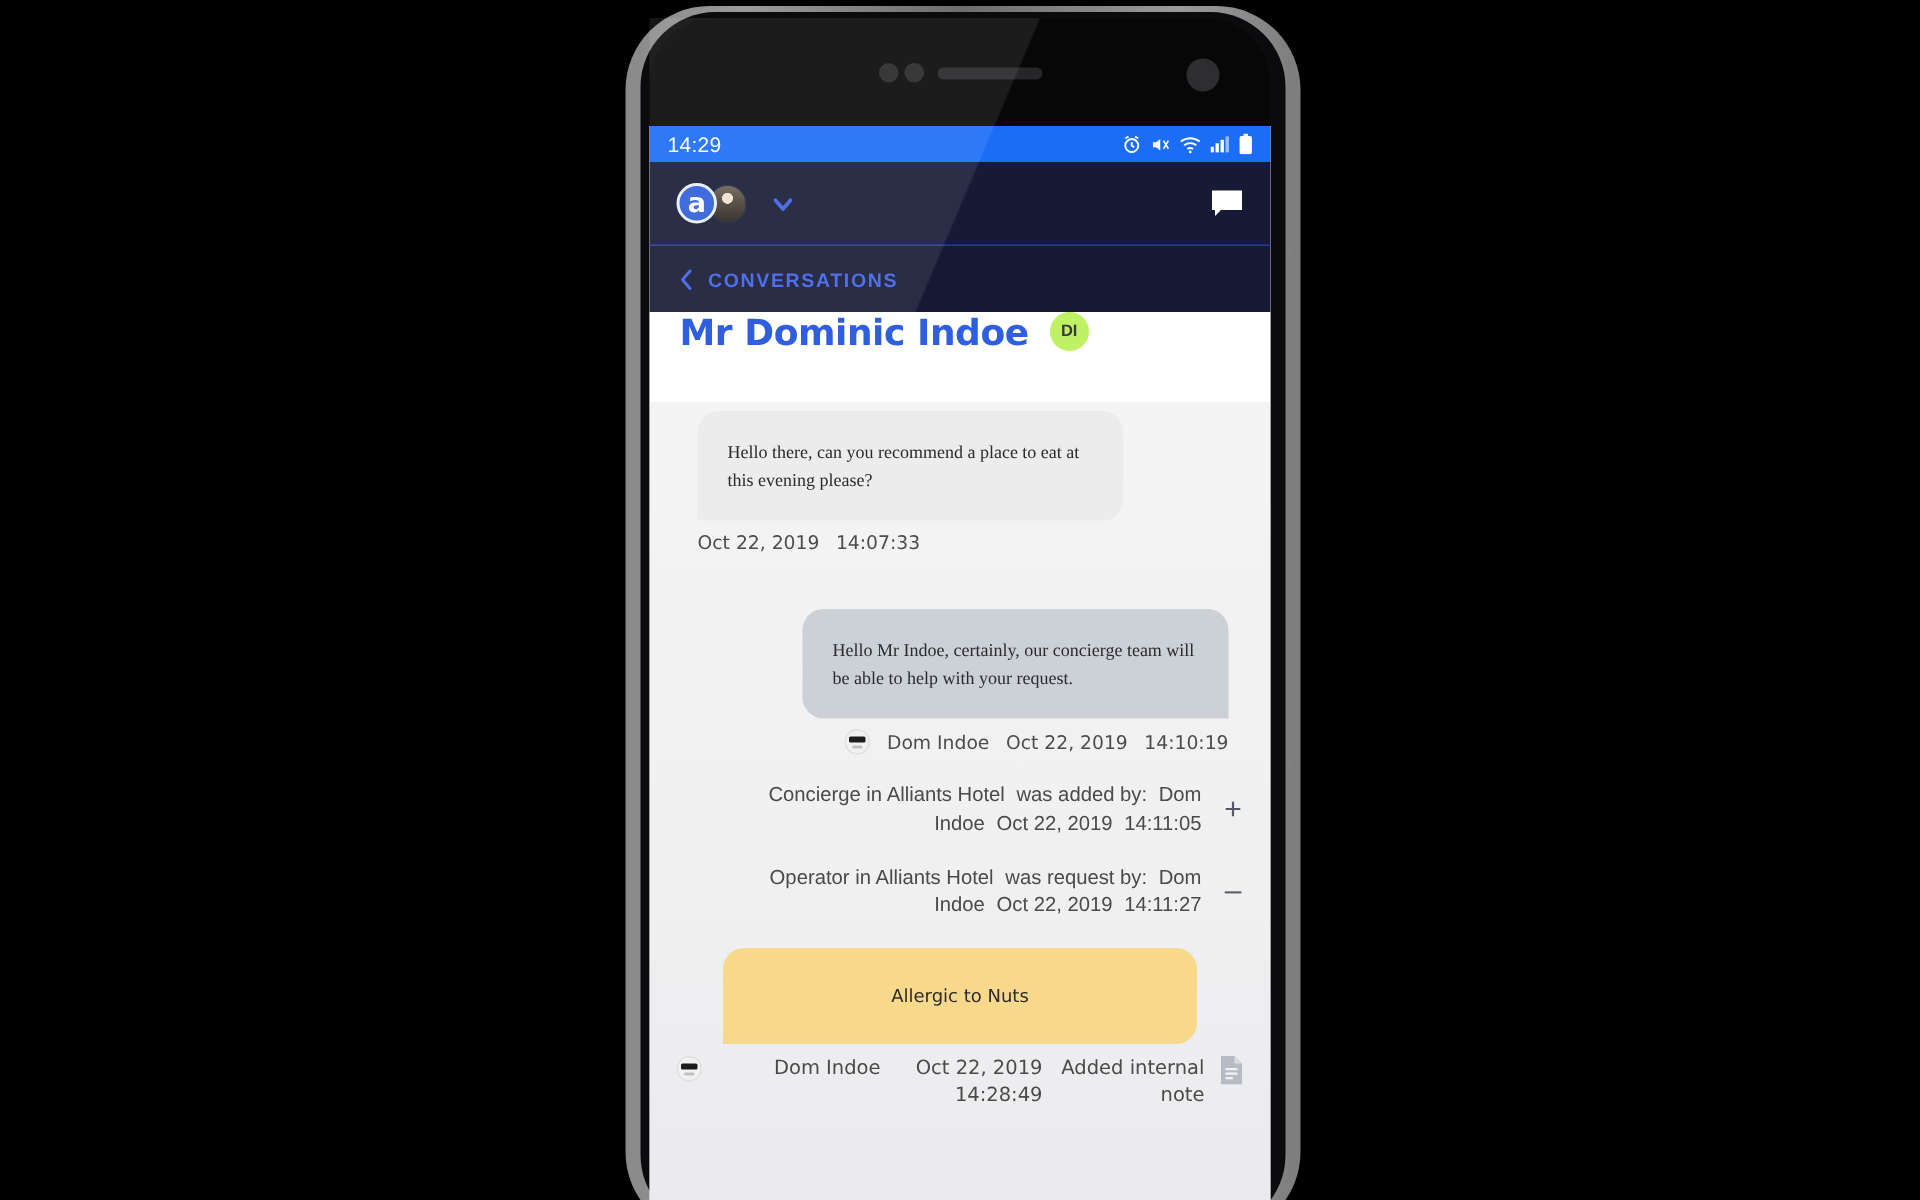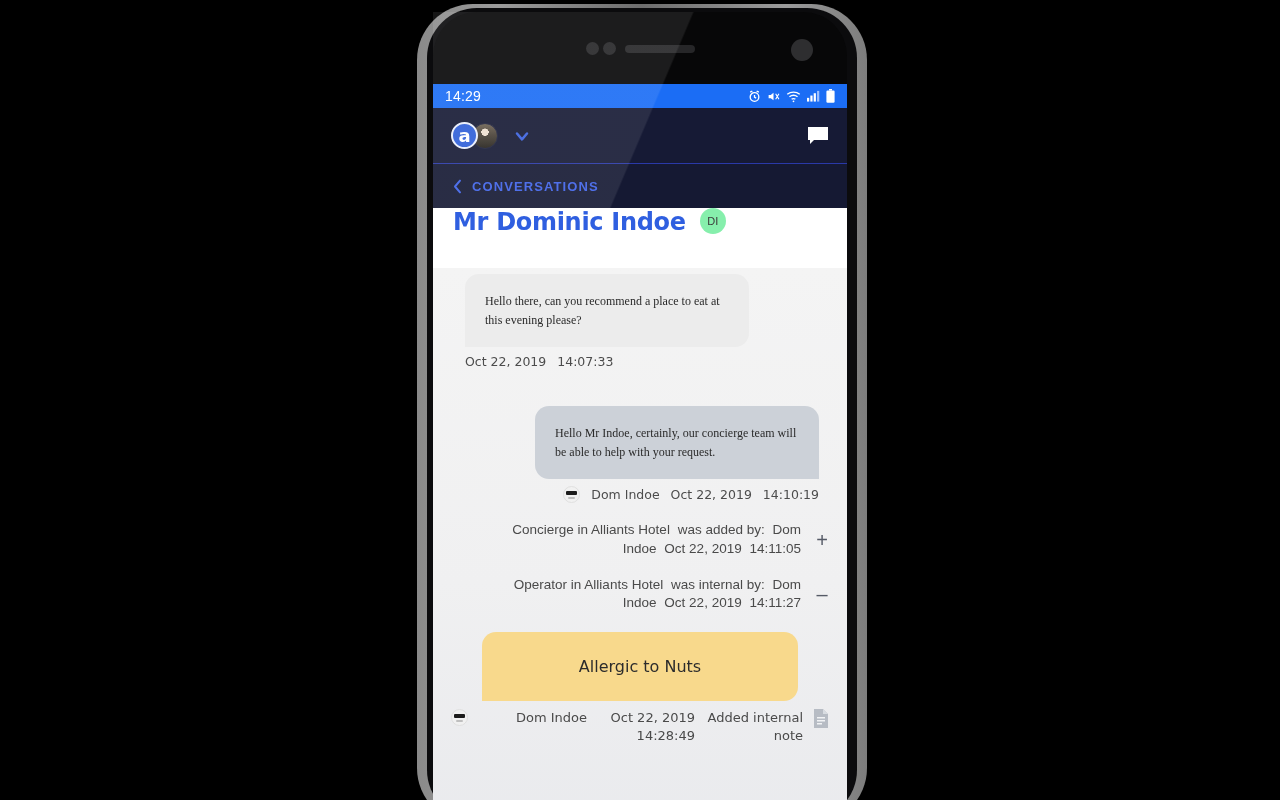--- a/index.html
+++ b/index.html
@@ -107,22 +107,22 @@
     height: 60px; background: #fff;
     display: flex; align-items: flex-start; gap: 14px;
     padding: 0 20px;
   }
   .contact-name {
     color: #2f5fe0; font-size: 24px; font-weight: 700;
     font-family: "DejaVu Sans", sans-serif; letter-spacing: -.3px;
   }
   .initials-badge {
     width: 26px; height: 26px; border-radius: 50%;
-    background: #86efac; color: #3a3a3a;
-    font-size: 11px; font-weight: 400;
+    background: #bef264; color: #3a3a3a;
+    font-size: 11px; font-weight: 700;
     display: flex; align-items: center; justify-content: center;
   }
 
   
   .thread {
     height: 572px; background: #f2f2f2;
     position: relative;
     background: linear-gradient(180deg,#f4f4f4 0%,#f0f0f1 55%,#e9eaed 100%);
     padding-top: 6px;
   }
@@ -178,21 +178,21 @@
   .event-text .who { margin-right: 4px; }
   .event-icon { color: #555a66; font-size: 20px; line-height: 1; width: 14px; text-align: center; }
 
   
   .note-wrap { display: flex; justify-content: center; margin-top: 20px; }
   .note-card {
     width: 316px; background: #f8d98c;
     border-radius: 14px 14px 14px 0;
     padding: 25px 20px;
     text-align: center;
-    font-size: 16px; color: #2c2c2c;
+    font-size: 12px; color: #2c2c2c;
     font-family: "DejaVu Sans", sans-serif;
   }
   .note-meta {
     display: flex; align-items: flex-start; gap: 0;
     padding: 8px 18px 0 18px;
     font-size: 13px; color: #4a4a4a;
     font-family: "DejaVu Sans", sans-serif;
     line-height: 1.4;
   }
   .note-meta .cell { flex: 1; text-align: right; padding-left: 8px; }
@@ -318,21 +318,21 @@
           <span class="who">Dom Indoe</span>
           <span class="who">Oct 22, 2019</span>
           <span>14:11:05</span>
         </div>
         <div class="event-icon">+</div>
       </div>
 
       <div class="event-row">
         <div class="event-text">
           <span class="who">Operator in Alliants Hotel</span>
-          <span class="who">was internal by:</span>
+          <span class="who">was request by:</span>
           <span class="who">Dom Indoe</span>
           <span class="who">Oct 22, 2019</span>
           <span>14:11:27</span>
         </div>
         <div class="event-icon">–</div>
       </div>
 
       <div class="note-wrap">
         <div class="note-card">Allergic to Nuts</div>
       </div>

